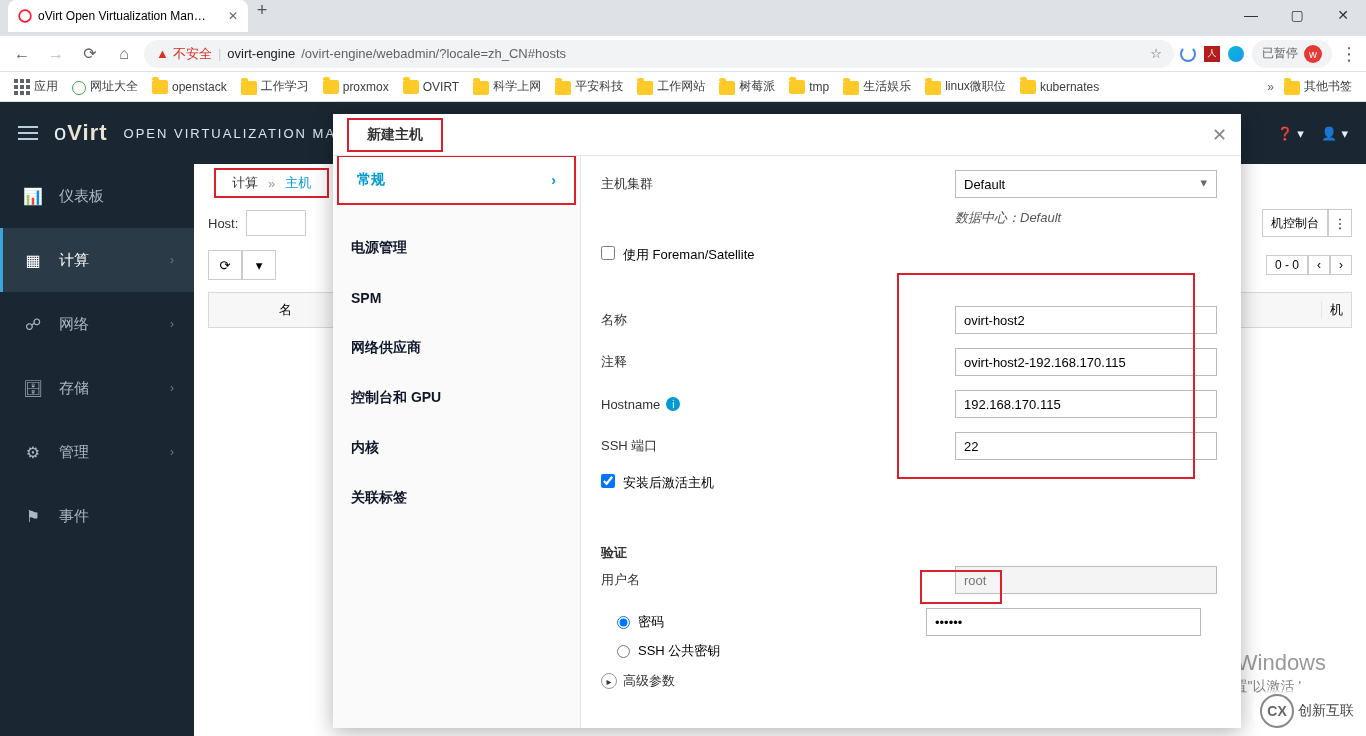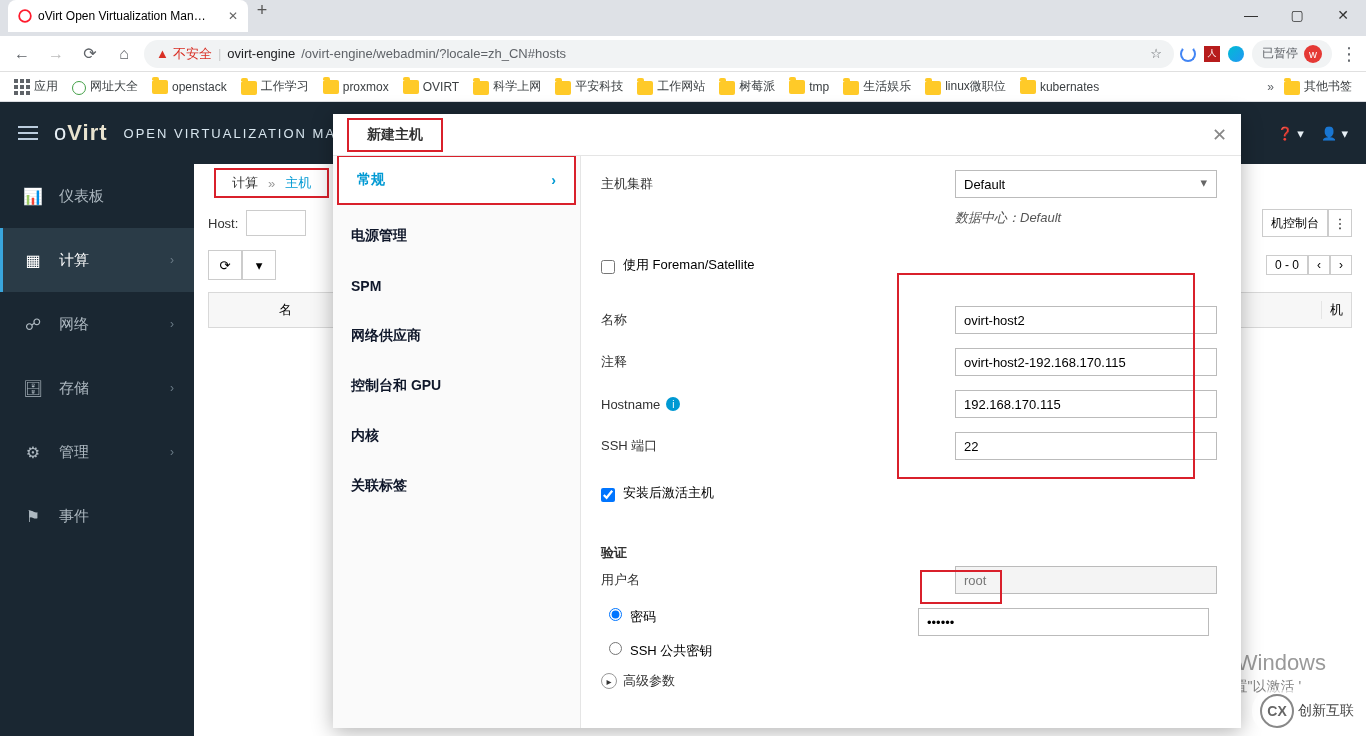--- a/index.html
+++ b/index.html
@@ -70,37 +70,37 @@
   .grid-cell1 { width:30px; border-right:1px solid #e5e5e5;}
   .grid-cell2 { width:30px; border-right:1px solid #e5e5e5;}
   .grid-cell3 { flex:1; padding-left:10px;}
   .modal { position:absolute; top:114px; left:333px; width:908px; height:614px; background:#fff; box-shadow:0 4px 20px rgba(0,0,0,0.3); display:flex; flex-direction:column; z-index:10;}
   .modal-header { height:42px; display:flex; align-items:center; padding:12px 14px; border-bottom:1px solid #e5e5e5;}
   .modal-title-box { border:2px solid #d9202b; padding:6px 18px; font-size:14px; font-weight:600; color:#333;}
   .modal-close { margin-left:auto; color:#888; font-size:18px; cursor:pointer;}
   .modal-body { flex:1; display:flex; overflow:hidden;}
   .modal-nav { width:248px; background:#fafafa; border-right:1px solid #e5e5e5;}
   .mnav-item { height:50px; display:flex; align-items:center; padding:0 18px; font-size:14px; font-weight:600; color:#0f172a; cursor:pointer;}
-  .mnav-item.active { color:#0099d3; background:#fff; position:relative; border-top:2px solid #d9202b; border-left:2px solid #d9202b; border-right:2px solid #d9202b; border-bottom:2px solid #d9202b; margin:-1px 4px 6px 4px;}
+  .mnav-item.active { color:#0099d3; background:#fff; position:relative; border-top:2px solid #d9202b; border-left:2px solid #d9202b; border-right:2px solid #d9202b; border-bottom:2px solid #d9202b; margin:-1px 4px 18px 4px;}
   .mnav-item.active .mchev { margin-left:auto; color:#0099d3;}
   .mnav-item .mchev { margin-left:auto; color:transparent;}
   .modal-form { flex:1; padding:14px 24px 14px 20px; font-size:13px; overflow:auto;}
   .frow { display:flex; align-items:center; margin-bottom:14px; min-height:28px;gap:24px;}
   .flabel { width:330px; color:#333; display:flex; align-items:center; gap:6px;}
   .finput { flex:1; }
   .finput input, .finput select { width:100%; height:28px; border:1px solid #bbb; padding:0 8px; font-size:13px; background:#fff;}
   .finput input[readonly] { background:#f4f4f4; color:#777;}
   .sel-wrap { position:relative; }
   .sel-wrap select { appearance:none; -webkit-appearance:none; background:#fff;}
   .sel-wrap::after { content:'▾'; position:absolute; right:10px; top:5px; color:#666; pointer-events:none;}
   .dc-note { font-style:italic; color:#555; font-size:13px;}
-  .ck { display:flex; align-items:flex-end; gap:8px;}
+  .ck { display:flex; align-items:flex-start; gap:8px;}
   .ck input { width:14px; height:14px;}
   .section-h { font-size:13px; color:#333; margin:10px 0 4px 0;font-weight:bold;}
-  .radio-row { display:flex; align-items:flex-start; gap:8px; margin:6px 8px;}
+  .radio-row { display:flex; align-items:center; gap:8px; margin:6px 16px;}
   .adv { display:flex; align-items:center; gap:6px; color:#333; margin-top:12px; font-size:13px; cursor:pointer;}
   .adv .circ { width:16px; height:16px; border:1px solid #999; border-radius:50%; display:flex; align-items:center; justify-content:center; font-size:10px;}
   
   .hl-big { position:absolute; border:2px solid #d9202b; pointer-events:none; z-index:20;}
   .hl1 { top:273px; left:897px; width:298px; height:206px;}
   .hl2 { top:570px; left:920px; width:82px; height:34px;}
 
   
   .watermark { position:absolute; right:40px; bottom:40px; text-align:left; color:rgba(90,90,90,0.75); font-size:14px; z-index:5; pointer-events:none;}
   .watermark .wm1 { font-size:22px; color:rgba(110,110,110,0.7);}

